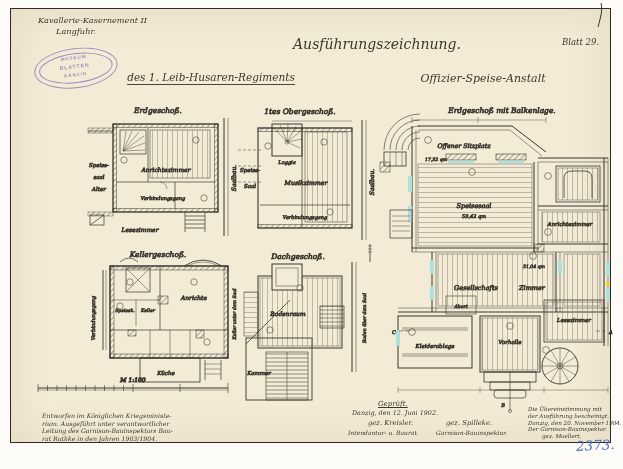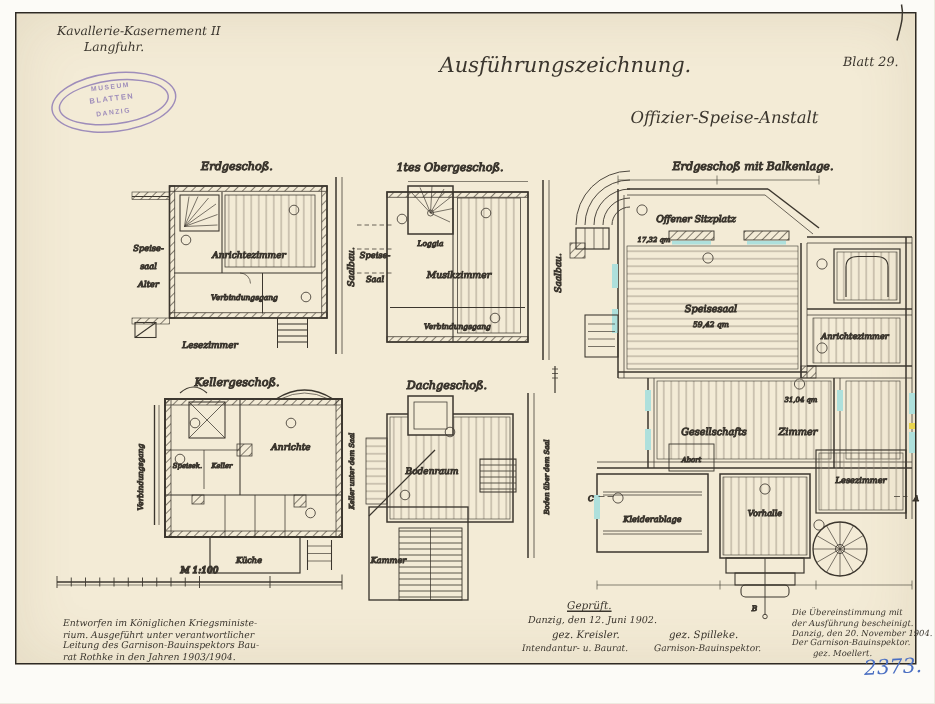--- a/index.html
+++ b/index.html
@@ -25,20 +25,21 @@
 </style>
 </head>
 <body>
 
 <div id="page">
   <div id="sheet"></div>
 
   <div class="abs script" style="left:38px;top:15px;font-size:8.2px;">Kavallerie-Kasernement II</div>
   <div class="abs script" style="left:56px;top:26px;font-size:8.2px;">Langfuhr.</div>
 
+  <div class="abs script ctr" style="left:120px;width:182px;top:71px;font-size:10.5px;"><span class="ul">des 1. Leib-Husaren-Regiments</span></div>
 
   <div class="abs script ctr" style="left:293px;width:150px;top:36px;font-size:14px;">Ausführungszeichnung.</div>
   <div class="abs script ctr" style="left:418px;width:130px;top:72px;font-size:11px;">Offizier-Speise-Anstalt</div>
 
   <div class="abs script" style="left:562px;top:37px;font-size:8.5px;">Blatt 29.</div>
 
   <div class="stamp">
     <div class="o1"></div>
     <div class="o2"></div>
     <div class="tx" style="top:7px;font-size:4.5px;">MUSEUM</div>

